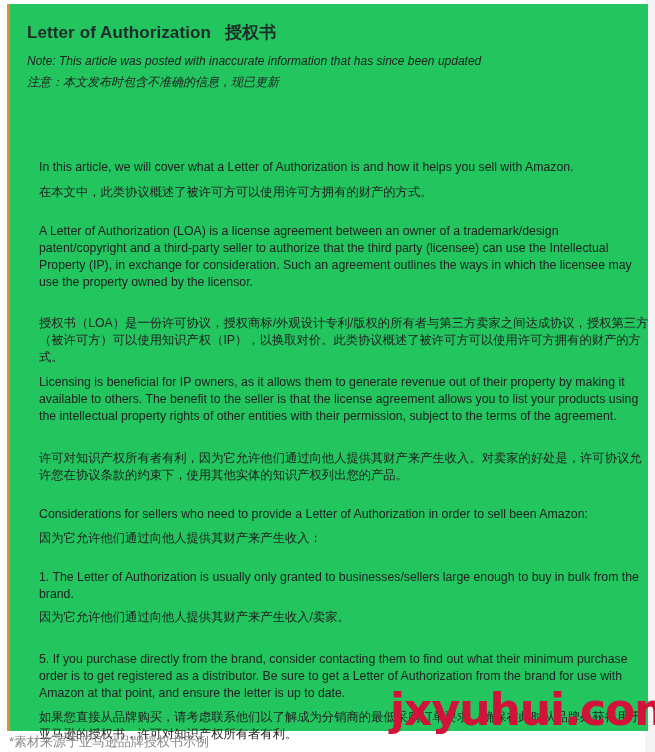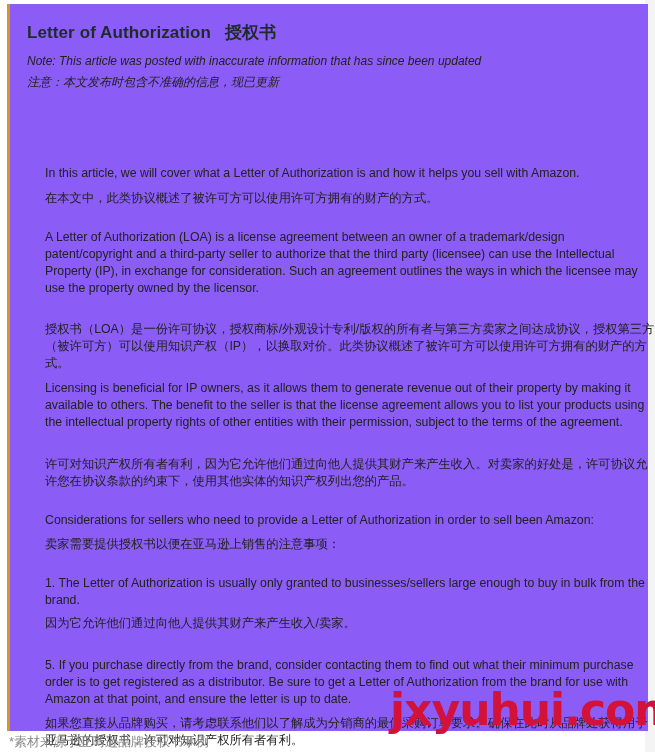--- a/index.html
+++ b/index.html
@@ -6,35 +6,35 @@
   body {
     width: 655px; height: 752px; overflow: hidden;
     background: #ffffff;
     font-family: "Liberation Sans", "DejaVu Sans", sans-serif;
     color: #1f2a2a;
     position: relative;
   }
   .panel {
     position: absolute; left: 7px; top: 4px; width: 638px; height: 727px;
     border-left: 3px solid #d9922e;
-    background: #8b5cf6;
+    background: #22c55e;
   }
   .right-gutter {
     position: absolute; left: 645px; top: 0; width: 10px; height: 752px;
     background: #f4f4f4;
   }
   .content { position: absolute; left: 17px; top: 0; width: 610px; }
   .title {
     position: absolute; top: 17px; left: 0;
     font-size: 17px; font-weight: bold; color: #1e2b2b; letter-spacing: 0.1px;
     white-space: nowrap;
   }
   .title .cn { margin-left: 14px; }
   .note { position: absolute; left: 0; font-size: 12px; font-style: italic; color: #222; white-space: nowrap; }
-  p { position: absolute; left: 0; margin: 18px; font-size: 12.3px; line-height: 17px; color: #222; width: 610px; }
+  p { position: absolute; left: 0; margin: 12px; font-size: 12.3px; line-height: 17px; color: #222; width: 610px; }
   .caption {
     position: absolute; left: 9px; top: 733px;
     font-size: 13px; color: #8a8a8a; white-space: nowrap;
   }
   .watermark {
     position: absolute; left: 390px; top: 686px;
     font-family: "DejaVu Sans", sans-serif; font-weight: bold;
     font-size: 44px; letter-spacing: -1px; color: #d3123a;
     line-height: 48px; white-space: nowrap;
   }
@@ -55,21 +55,21 @@
     <p style="top:143px">In this article, we will cover what a Letter of Authorization is and how it helps you sell with Amazon.</p>
     <p style="top:168px">在本文中，此类协议概述了被许可方可以使用许可方拥有的财产的方式。</p>
 
     <p style="top:207px">A Letter of Authorization (LOA) is a license agreement between an owner of a trademark/design patent/copyright and a third-party seller to authorize that the third party (licensee) can use the Intellectual Property (IP), in exchange for consideration. Such an agreement outlines the ways in which the licensee may use the property owned by the licensor.</p>
     <p style="top:299px">授权书（LOA）是一份许可协议，授权商标/外观设计专利/版权的所有者与第三方卖家之间达成协议，授权第三方（被许可方）可以使用知识产权（IP），以换取对价。此类协议概述了被许可方可以使用许可方拥有的财产的方式。</p>
 
     <p style="top:358px">Licensing is beneficial for IP owners, as it allows them to generate revenue out of their property by making it available to others. The benefit to the seller is that the license agreement allows you to list your products using the intellectual property rights of other entities with their permission, subject to the terms of the agreement.</p>
     <p style="top:434px">许可对知识产权所有者有利，因为它允许他们通过向他人提供其财产来产生收入。对卖家的好处是，许可协议允许您在协议条款的约束下，使用其他实体的知识产权列出您的产品。</p>
 
     <p style="top:490px">Considerations for sellers who need to provide a Letter of Authorization in order to sell been Amazon:</p>
-    <p style="top:514px">卖家需要提供授权书以便在亚马逊上销售的注意事项：</p>
+    <p style="top:514px">因为它允许他们通过向他人提供其财产来产生收入：</p>
 
     <p style="top:553px">1. The Letter of Authorization is usually only granted to businesses/sellers large enough to buy in bulk from the brand.</p>
     <p style="top:593px">因为它允许他们通过向他人提供其财产来产生收入/卖家。</p>
 
     <p style="top:635px">5. If you purchase directly from the brand, consider contacting them to find out what their minimum purchase order is to get registered as a distributor. Be sure to get a Letter of Authorization from the brand for use with Amazon at that point, and ensure the letter is up to date.</p>
     <p style="top:693px">如果您直接从品牌购买，请考虑联系他们以了解成为分销商的最低采购订单要求。确保在此时从品牌处获得用于亚马逊的授权书，许可对知识产权所有者有利。</p>
   </div>
 </div>
 
 <div class="watermark">jxyuhui.com</div>

